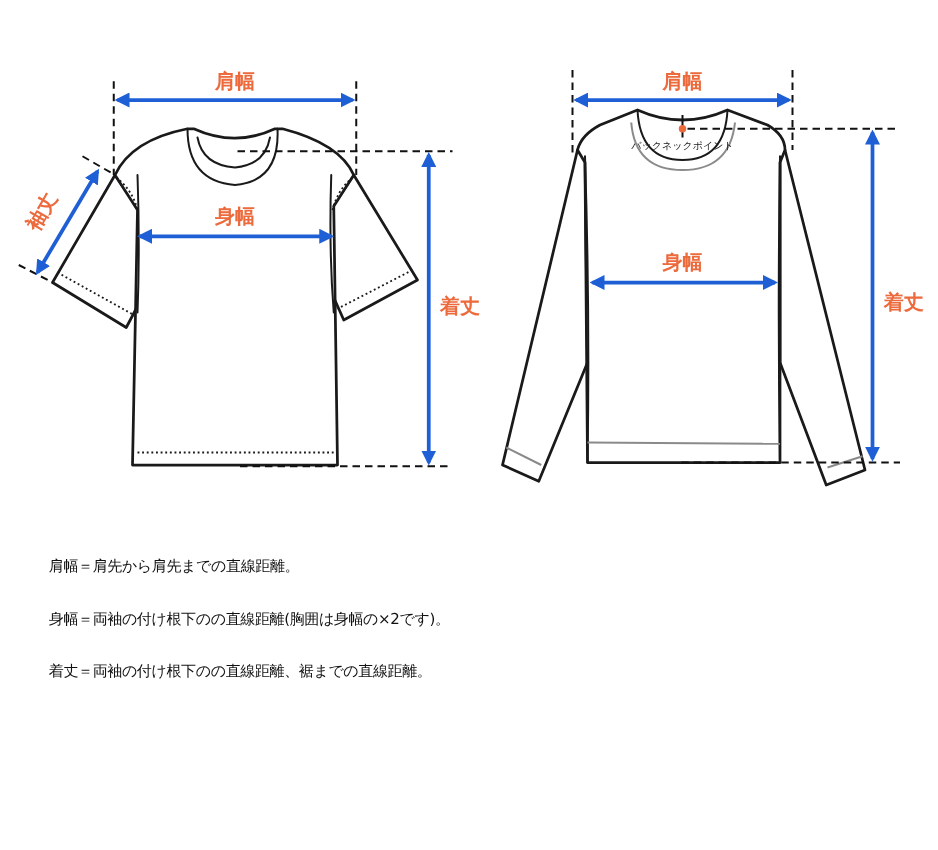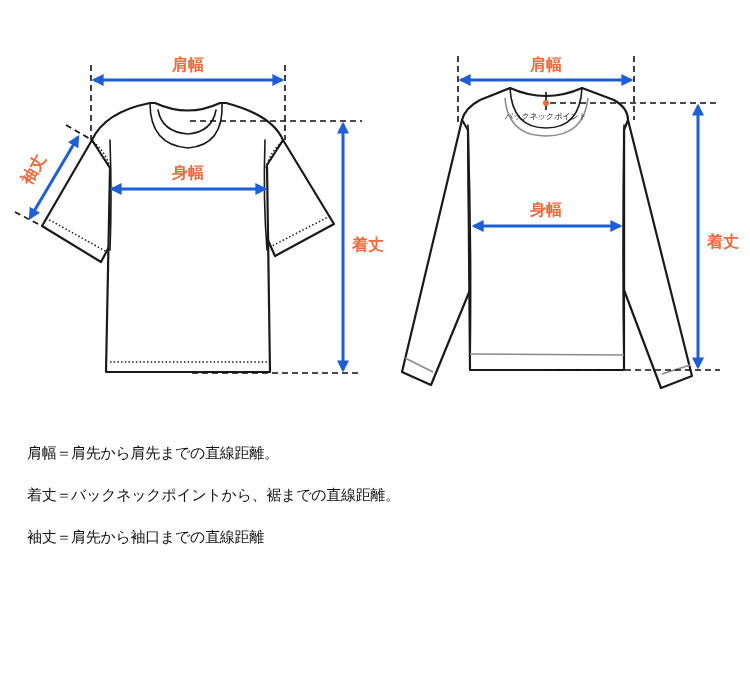--- a/index.html
+++ b/index.html
@@ -41,26 +41,27 @@
     .arrowhead { fill: #1f5fd6; }
 
     #definitions {
       position: absolute;
       left: 27px;
       top: 432px;
       width: 720px;
     }
     .def-line {
       font-family: "DejaVu Sans", sans-serif;
-      font-size: 15px;
+      font-size: 12px;
       color: #111;
       height: 42px;
       line-height: 42px;
       white-space: nowrap;
       letter-spacing: -0.3px;
+      margin-left: 12px;
     }
   </style>
 </head>
 <body>
 
 <svg id="diagram" viewBox="0 0 750 420" xmlns="http://www.w3.org/2000/svg">
   <defs>
     <marker id="ah" viewBox="0 0 10 10" refX="8" refY="5" markerWidth="4" markerHeight="4" orient="auto-start-reverse">
       <path d="M0,0 L10,5 L0,10 z" class="arrowhead"></path>
     </marker>
@@ -137,15 +138,15 @@
 
     <line class="dash" x1="550" y1="103" x2="720" y2="103"></line>
     <line class="dash" x1="545" y1="370" x2="720" y2="370"></line>
     <line class="arrow" x1="698" y1="106" x2="698" y2="367" marker-start="url(#ah)" marker-end="url(#ah)"></line>
     <text class="label" x="707" y="247">着丈</text>
   </g>
 </svg>
 
 <div id="definitions">
   <div class="def-line">肩幅＝肩先から肩先までの直線距離。</div>
-  <div class="def-line">着丈＝バックネックポイントから、裾までの直線距離。</div>
-  <div class="def-line">袖丈＝肩先から袖口までの直線距離</div>
+  <div class="def-line">身幅＝両袖の付け根下のの直線距離(胸囲は身幅の×2です)。</div>
+  <div class="def-line">着丈＝両袖の付け根下のの直線距離、裾までの直線距離。</div>
 </div>
 
 </body></html>

